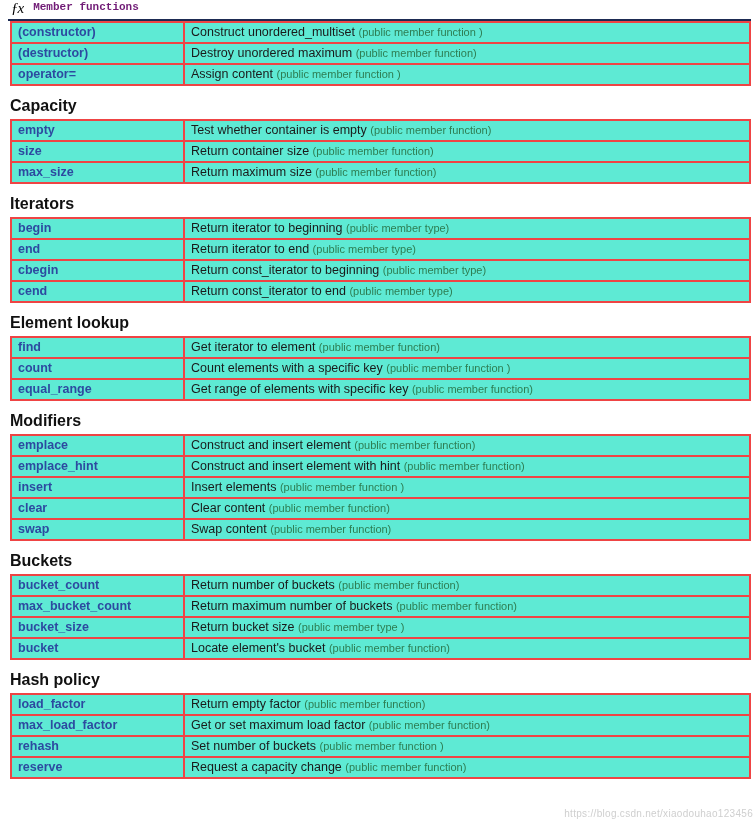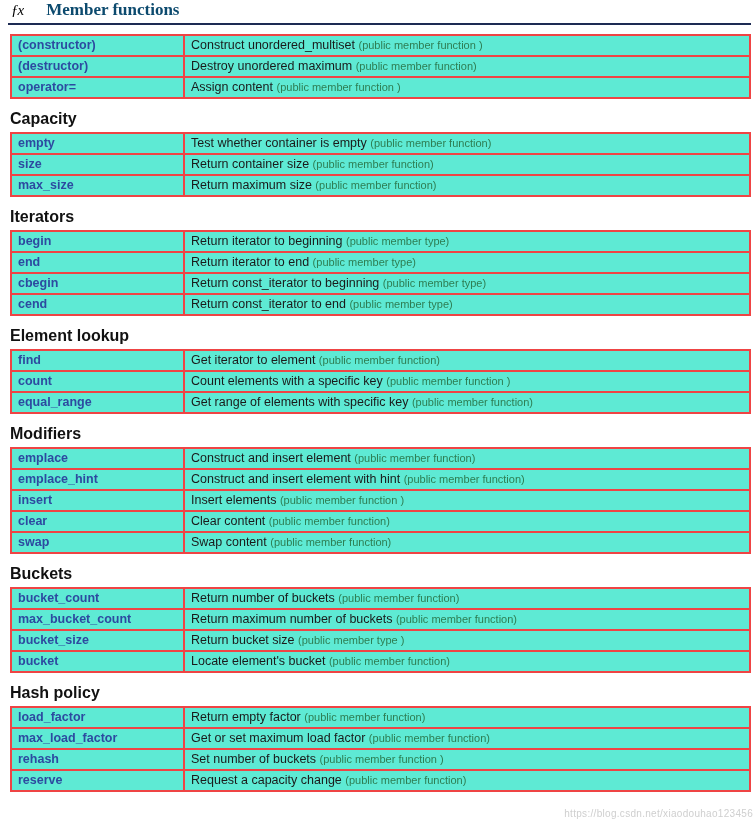--- a/index.html
+++ b/index.html
@@ -17,40 +17,40 @@
     position: relative;
   }
   .page {
     padding: 0 4px 0 8px;
     box-sizing: border-box;
     width: 755px;
   }
   
   .page-header {
     display: flex;
-    align-items: center;
-    gap: 23px;
+    align-items: flex-start;
+    gap: 10px;
     padding: 1px 0 3px 2px;
     border-bottom: 2px solid #1d2b53;
-    margin-bottom: 9px;
+    margin-bottom: 0;
   }
   .fx-icon {
     font-family: "Liberation Serif", serif;
     font-style: italic;
     font-size: 15px;
     color: #000000;
     line-height: 1;
     letter-spacing: -1px;
     padding-left: 1px;
   }
   .page-title {
-    font-family: Liberation Serif, serif;
+    font-family: Liberation Mono, monospace;
     font-weight: bold;
-    font-size: 17px;
-    color: #0c4a6e;
+    font-size: 11px;
+    color: #701a75;
     line-height: 1.1;
   }
   
   .section-title {
     font-weight: bold;
     font-size: 16px;
     color: #111111;
     margin: 11px 0 4px 2px;
   }
   

